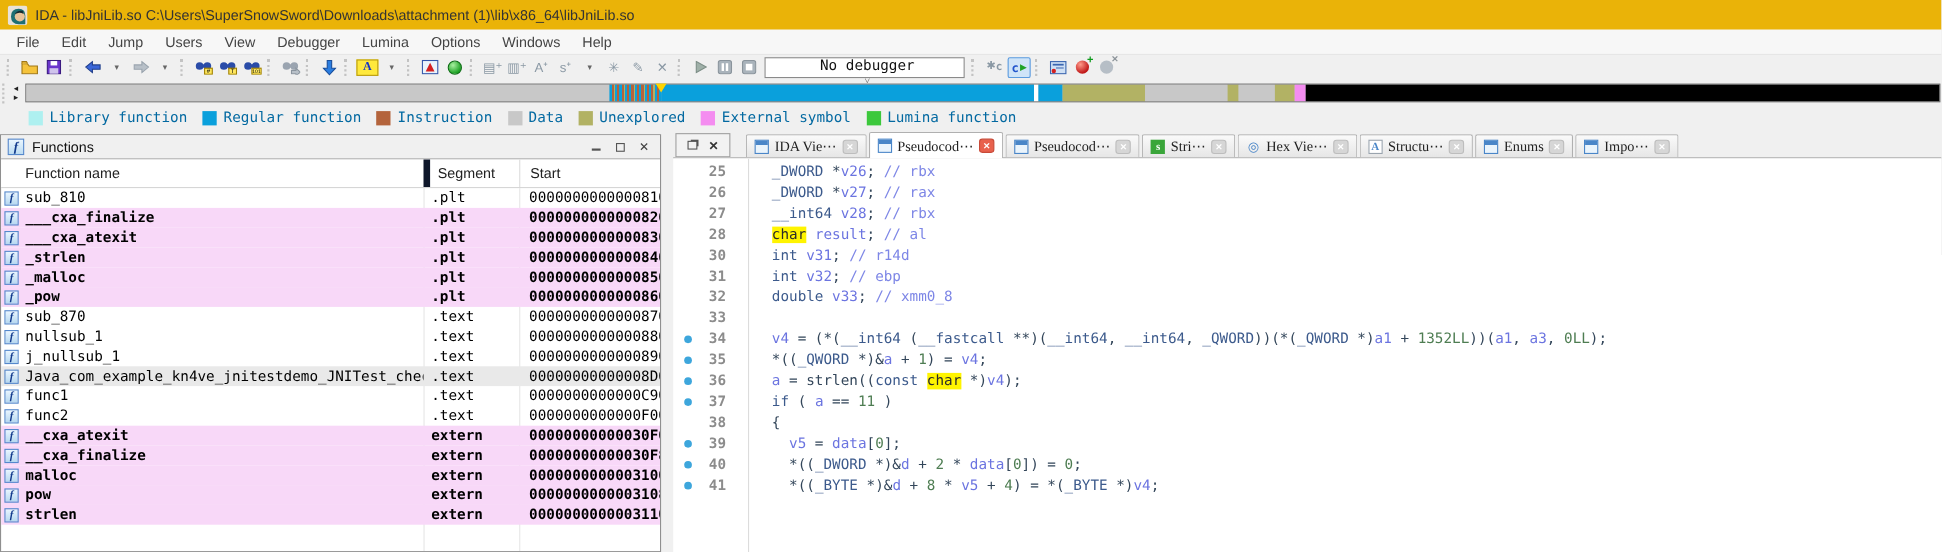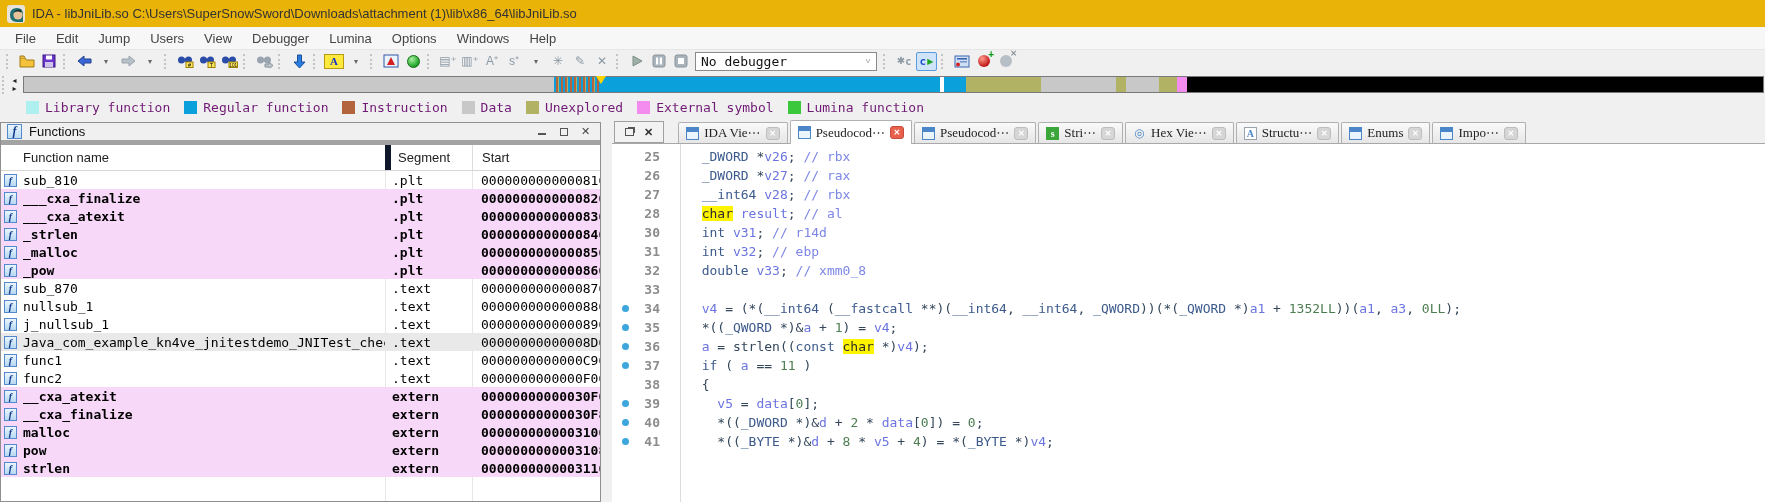--- a/index.html
+++ b/index.html
@@ -14,51 +14,51 @@
   .menu-item { padding:2px 10px; cursor:default; }
 
   
   .toolbar { height:23px; background:#f0f0f0; border-top:1px solid #e6e6e6; display:flex; align-items:center; padding:0 3px; }
   .tb-sep { width:6px; height:15px; border-left:2px dotted #c3c3c3; margin:0 4px 0 3px; }
   .tb-btn { height:20px; min-width:20px; display:flex; align-items:center; justify-content:center; margin:0 1px; font-size:12px; }
   .tb-glyph { color:#8a98a4; font-size:12px; line-height:1; }
   .tb-drop { color:#666; font-size:8px; width:9px; }
   .lumina-ball { width:13px; height:13px; border-radius:50%; background:radial-gradient(circle at 35% 30%, #a8f0a0, #1fa326 70%); border:1px solid #0d6d14; }
   .abox { width:16px; height:15px; background:#ffe93c; border:1px solid #b89b12; color:#1433c8; font:bold 11px "Liberation Serif", serif; display:flex; align-items:center; justify-content:center; }
-  .combo { width:182px; height:19px; background:#fff; border:1px solid #8a8a8a; display:flex; align-items:center; font:13px "DejaVu Sans Mono", monospace; color:#111; padding-left:5px; margin:0 3px; }
+  .combo { width:182px; height:19px; background:#fff; border:1px solid #8a8a8a; display:flex; align-items:center; font:13px "DejaVu Sans Mono", monospace; color:#111; padding-left:5px; margin:0 3px;flex-direction:column; }
   .combo .combo-value { flex:1; }
   .combo .chev { width:16px; color:#555; font-size:9px; text-align:center; }
   .runcursor { width:21px; height:19px; background:#cfe4f8; border:1px solid #5a9ade; border-radius:2px; display:flex; align-items:center; justify-content:center; gap:1px; }
   .runcursor .c { color:#2255cc; font:bold 11px "DejaVu Sans Mono", monospace; }
   .runcursor .tri { color:#1fa326; font-size:8px; }
   .bp-add { width:12px; height:12px; border-radius:50%; background:radial-gradient(circle at 35% 30%, #ff9a8a, #c01818 70%); position:relative; }
   .bp-add::after { content:"+"; position:absolute; right:-4px; top:-6px; color:#0c9a1a; font:bold 10px "Liberation Sans", sans-serif; }
   .bp-del { width:12px; height:12px; border-radius:50%; background:#b6bec6; position:relative; }
   .bp-del::after { content:"\2715"; position:absolute; right:-5px; top:-6px; color:#8a9298; font:bold 8px "Liberation Sans", sans-serif; }
 
   
   .navrow { height:25px; display:flex; align-items:center; background:#f0f0f0; padding:0 1px 0 2px; }
   .nav-handle { width:5px; height:18px; border-left:2px dotted #c3c3c3; margin-right:1px; }
   .nav-arrows { width:13px; display:flex; flex-direction:column; align-items:center; line-height:8px; font-size:8px; color:#222; margin-right:2px; }
   .navband { flex:1; height:17px; border:1px solid #7a7a7a; background:#c8c8c8; display:flex; position:relative; }
   .navband .seg { height:100%; }
   .navband .seg.stripes { background:repeating-linear-gradient(90deg,#0aa0dc 0 2px,#b4643c 2px 4px,#b2b264 4px 5px,#0aa0dc 5px 7px,#b4643c 7px 9px); }
   .nav-marker { position:absolute; top:-1px; width:0; height:0; border-left:5px solid transparent; border-right:5px solid transparent; border-top:8px solid #ffd400; transform:translateX(-5px); }
 
   
-  .legendrow { height:21px; display:flex; align-items:center; gap:14px; padding-left:26px; font:13px "DejaVu Sans Mono", monospace; color:#701a75; background:#f0f0f0; }
+  .legendrow { height:21px; display:flex; align-items:center; gap:14px; padding-left:26px; font:13px "DejaVu Sans Mono", monospace; color:#0369a1; background:#f0f0f0; }
   .leg-item { display:flex; align-items:center; gap:6px; }
   .swatch { width:13px; height:13px; display:inline-block; }
 
   
   .main { position:absolute; top:118px; left:0; right:0; bottom:0; }
 
   
   .funcs { position:absolute; left:0; top:4px; bottom:0; width:601px; border:1px solid #8f8f8f; background:#fff; display:flex; flex-direction:column; }
-  .funcs-title { height:22px; background:#f0f0f0; border-bottom:5px solid #a3a3a3; display:flex; align-items:center; padding:0 6px; font-size:13px; color:#111; }
+  .funcs-title { height:22px; background:#f0f0f0; border-bottom:1px solid #a3a3a3; display:flex; align-items:center; padding:0 6px; font-size:13px; color:#111; }
   .f-badge { width:15px; height:15px; border:1px solid #5588cc; background:linear-gradient(#eaf6ff,#bcdcf2); color:#123a8c; font:italic bold 12px "Liberation Serif", serif; display:flex; align-items:center; justify-content:center; margin-right:7px; }
   .f-badge::before { content:"f"; }
   .funcs-title .spacer { flex:1; }
   .wbtn { width:17px; height:15px; display:flex; align-items:center; justify-content:center; margin-left:5px; color:#444; font-size:11px; }
   .wbtn .minbar { width:8px; height:7px; border-bottom:2px solid #555; }
   .wbtn .restorebox { width:8px; height:8px; border:1px solid #555; }
   .funcs-header { height:26px; background:#fff; border-bottom:1px solid #d6d6d6; display:flex; align-items:center; font-size:13px; color:#222; }
   .fh-name { width:384px; padding-left:22px; }
   .fh-seg { width:87px; padding-left:7px; border-left:6px solid #0f172a; height:100%; display:flex; align-items:center; }
   .fh-start { flex:1; padding-left:9px; border-left:1px solid #dcdcdc; height:100%; display:flex; align-items:center; }

